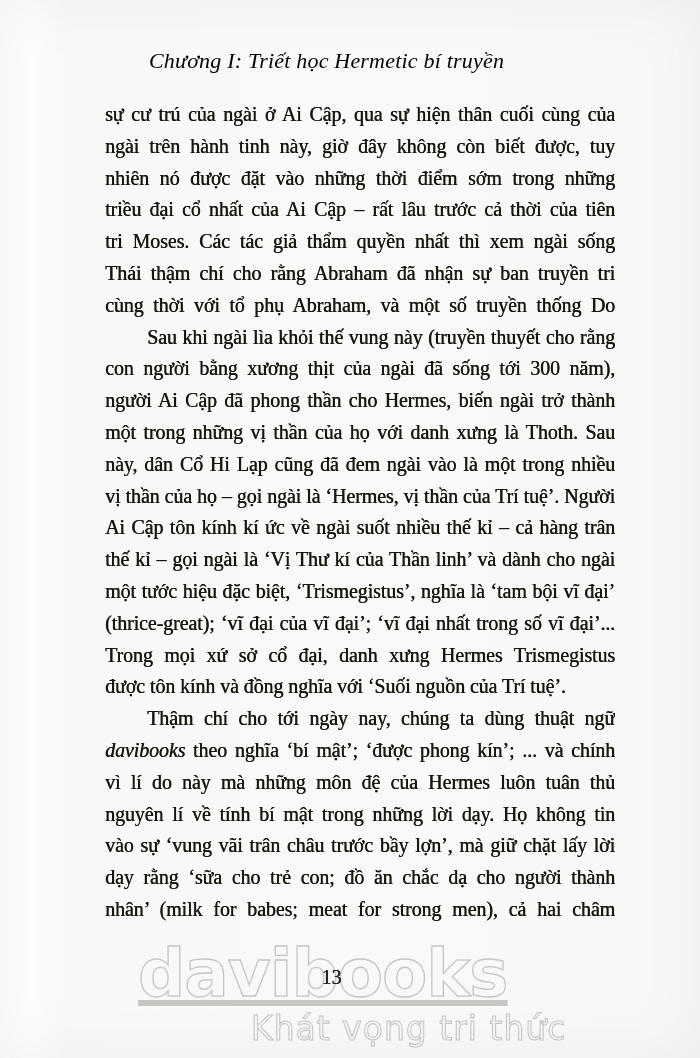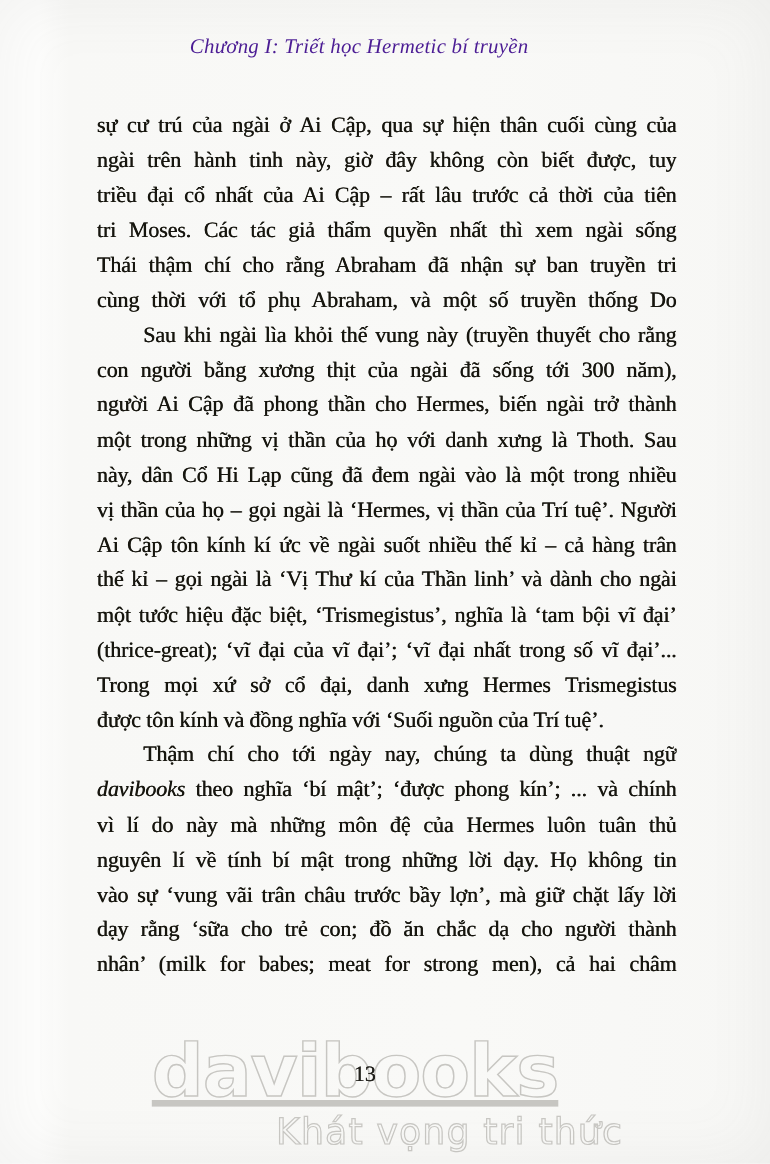--- a/index.html
+++ b/index.html
@@ -6,33 +6,34 @@
   body{
     width:700px;height:1058px;position:relative;overflow:hidden;
     background:linear-gradient(90deg,#fdfdfc 0%,#fdfdfc 5%,#f8f8f6 9%,#f9f9f7 60%,#f7f7f5 100%);
     font-family:"Liberation Serif","DejaVu Serif",serif;
   }
   .vignette{
     position:absolute;inset:0;pointer-events:none;z-index:4;
     box-shadow:inset 0 0 60px rgba(120,120,115,0.08);
   }
   .chapter-header{
-    position:absolute;top:32px;left:88px;width:527px;z-index:2;
+    position:absolute;top:48px;left:88px;width:527px;z-index:2;
     text-align:center;transform:translateX(-25px);
-    font-style:italic;font-size:19px;color:#4c1d95;
+    font-style:italic;font-size:22px;color:#000000;
     letter-spacing:0.2px;
   }
   #text-block{
     position:absolute;top:99px;left:88px;width:527px;z-index:2;
     font-size:20px;color:#17160f;letter-spacing:-0.1px;
     text-shadow:0.4px 0 0 currentColor;
   }
   #text-block .line{
     height:31.8px;line-height:31.8px;white-space:nowrap;
     text-align:left;
+    margin-left:17px;
   }
   #text-block .line.just{
     white-space:normal;overflow:hidden;
     text-align:justify;text-align-last:justify;
   }
   #text-block .line.ind{text-indent:42px;}
   #text-block .it{font-style:italic;}
   .watermark-brand{
     position:absolute;top:941px;left:138px;z-index:1;
     font-family:"DejaVu Sans","Liberation Sans",sans-serif;
@@ -59,20 +60,21 @@
 <div class="vignette"></div>
 
 <div class="watermark-brand">davibooks</div>
 <div class="watermark-tagline">Khát vọng tri thức</div>
 
 <div class="chapter-header">Chương I: Triết học Hermetic bí truyền</div>
 
 <div id="text-block">
     <div class="line just"><span>sự cư trú của ngài ở Ai Cập, qua sự hiện thân cuối cùng của</span></div>
     <div class="line just"><span>ngài trên hành tinh này, giờ đây không còn biết được, tuy</span></div>
+    <div class="line just"><span>nhiên nó được đặt vào những thời điểm sớm trong những</span></div>
     <div class="line just"><span>triều đại cổ nhất của Ai Cập – rất lâu trước cả thời của tiên</span></div>
     <div class="line just"><span>tri Moses. Các tác giả thẩm quyền nhất thì xem ngài sống</span></div>
     <div class="line just"><span>Thái thậm chí cho rằng Abraham đã nhận sự ban truyền tri</span></div>
     <div class="line just"><span>cùng thời với tổ phụ Abraham, và một số truyền thống Do</span></div>
     <div class="line just ind"><span>Sau khi ngài lìa khỏi thế vung này (truyền thuyết cho rằng</span></div>
     <div class="line just"><span>con người bằng xương thịt của ngài đã sống tới 300 năm),</span></div>
     <div class="line just"><span>người Ai Cập đã phong thần cho Hermes, biến ngài trở thành</span></div>
     <div class="line just"><span>một trong những vị thần của họ với danh xưng là Thoth. Sau</span></div>
     <div class="line just"><span>này, dân Cổ Hi Lạp cũng đã đem ngài vào là một trong nhiều</span></div>
     <div class="line just"><span>vị thần của họ – gọi ngài là ‘Hermes, vị thần của Trí tuệ’. Người</span></div>

